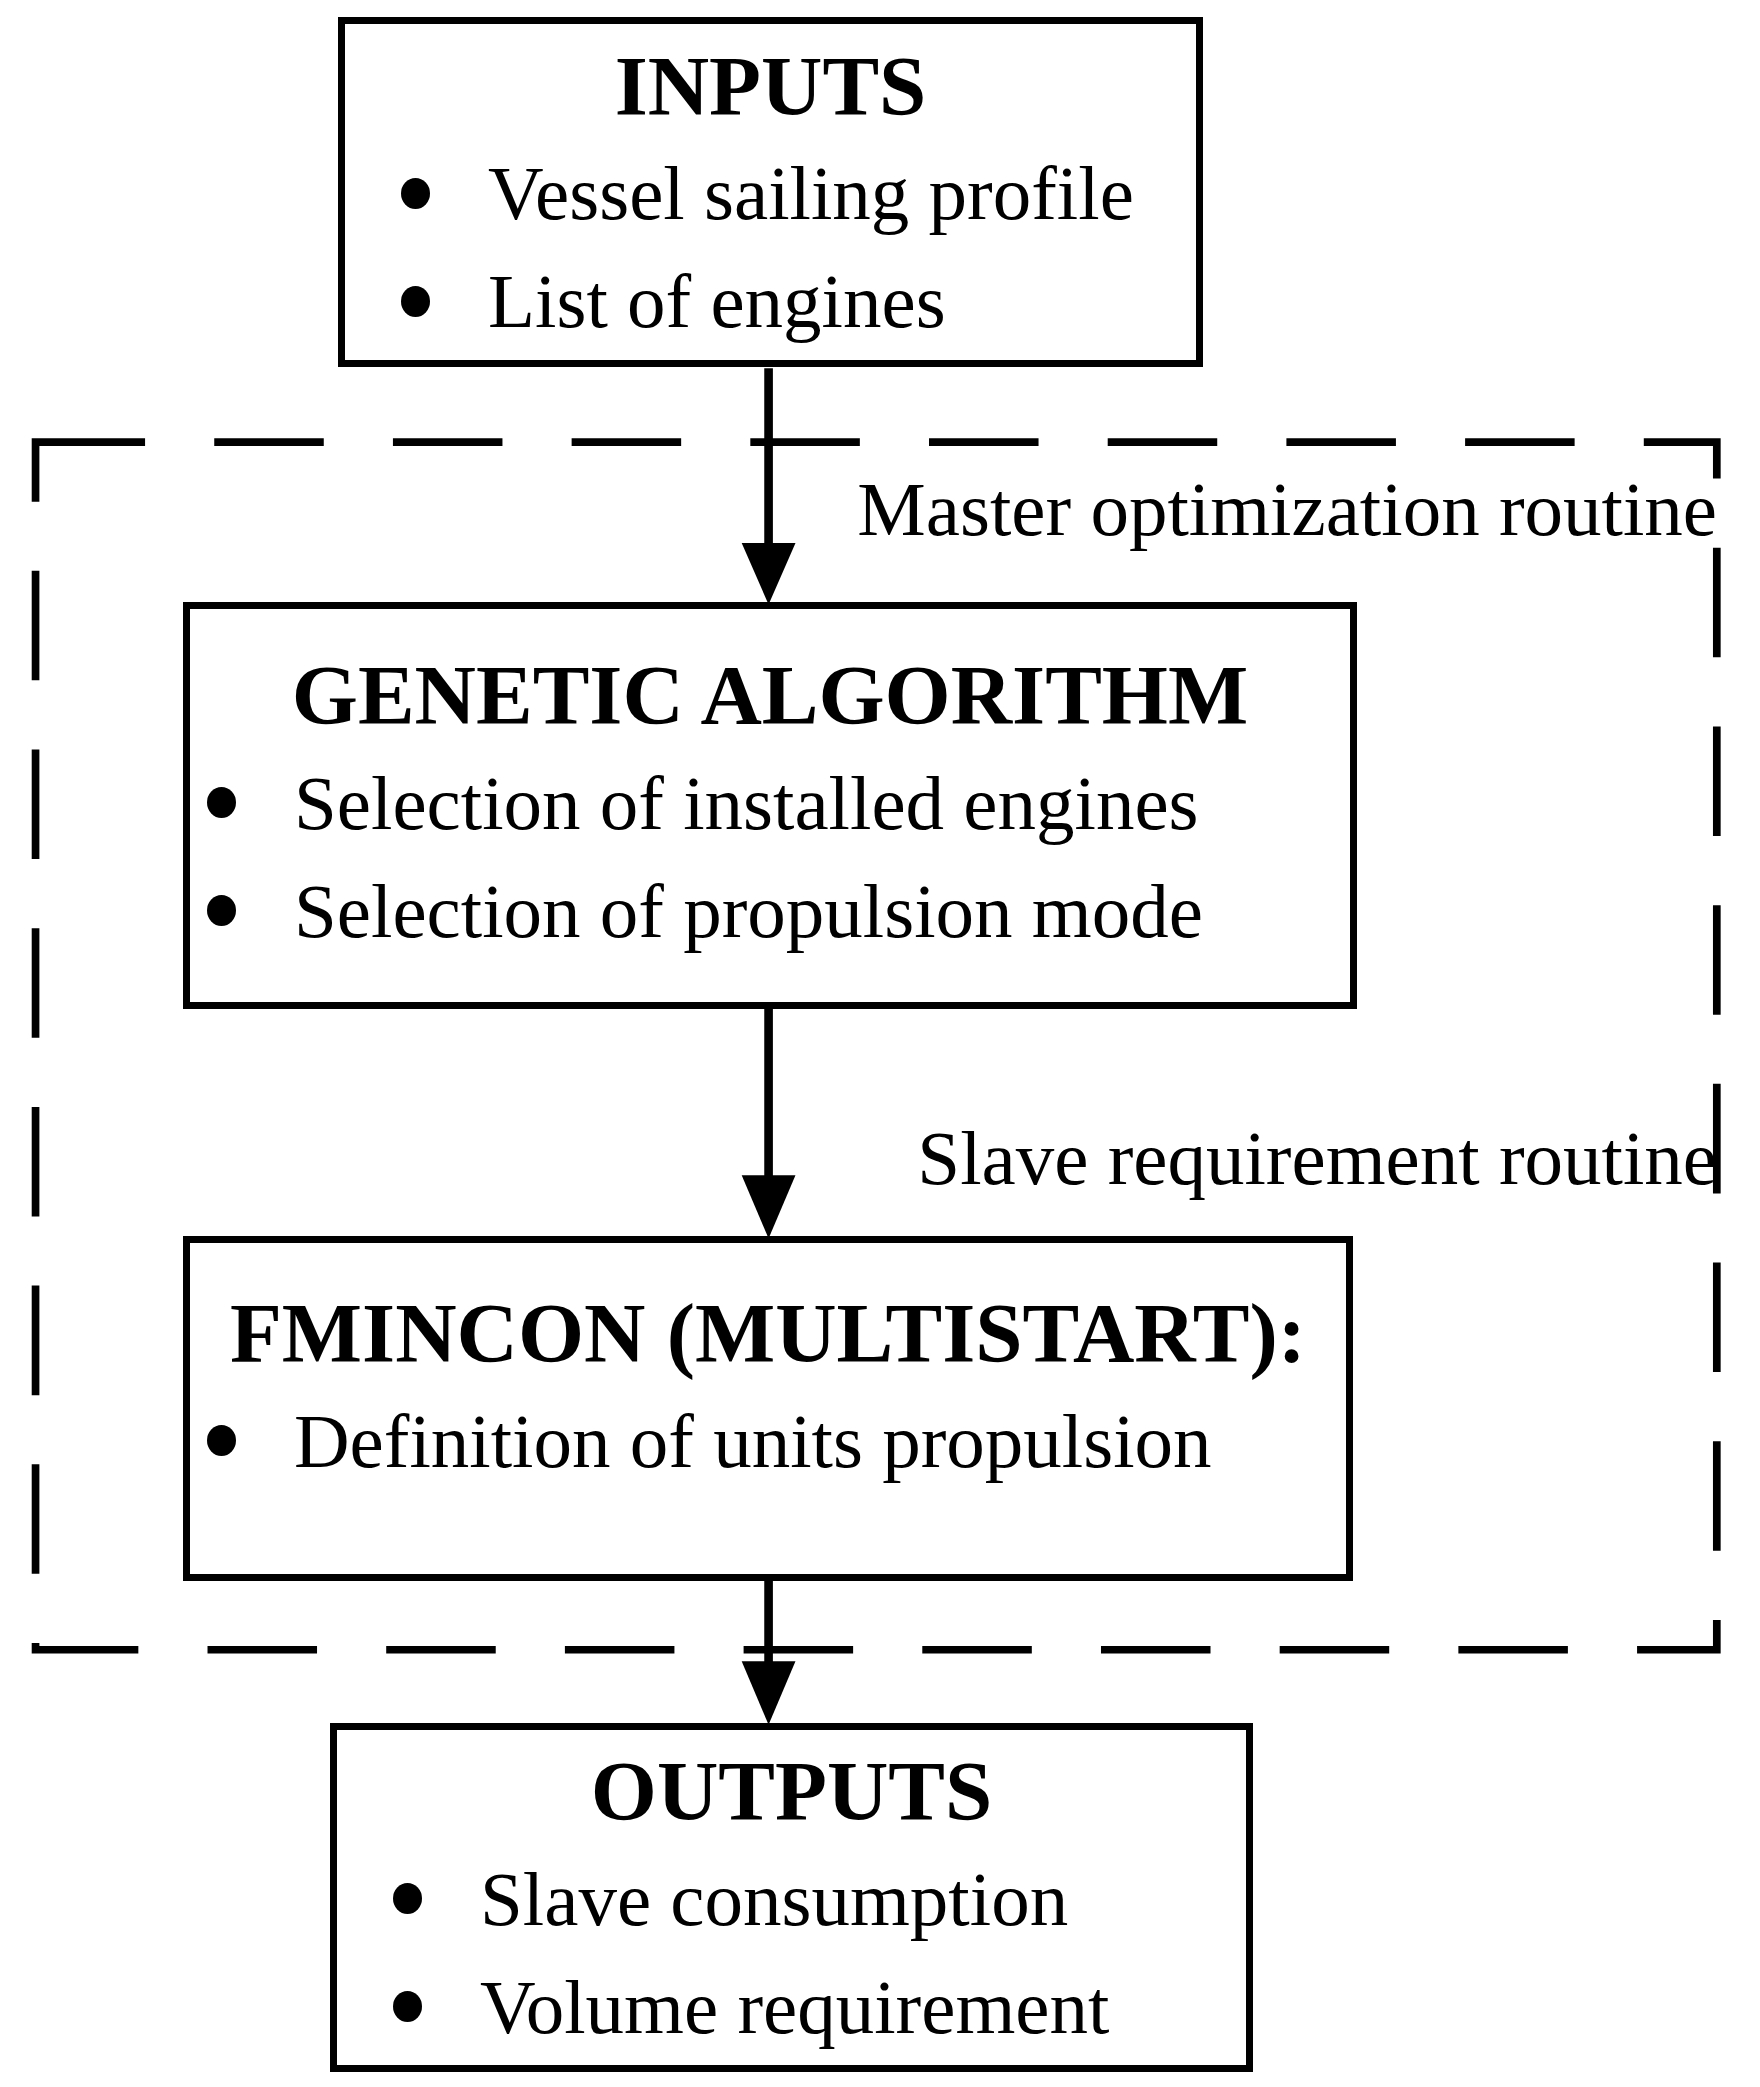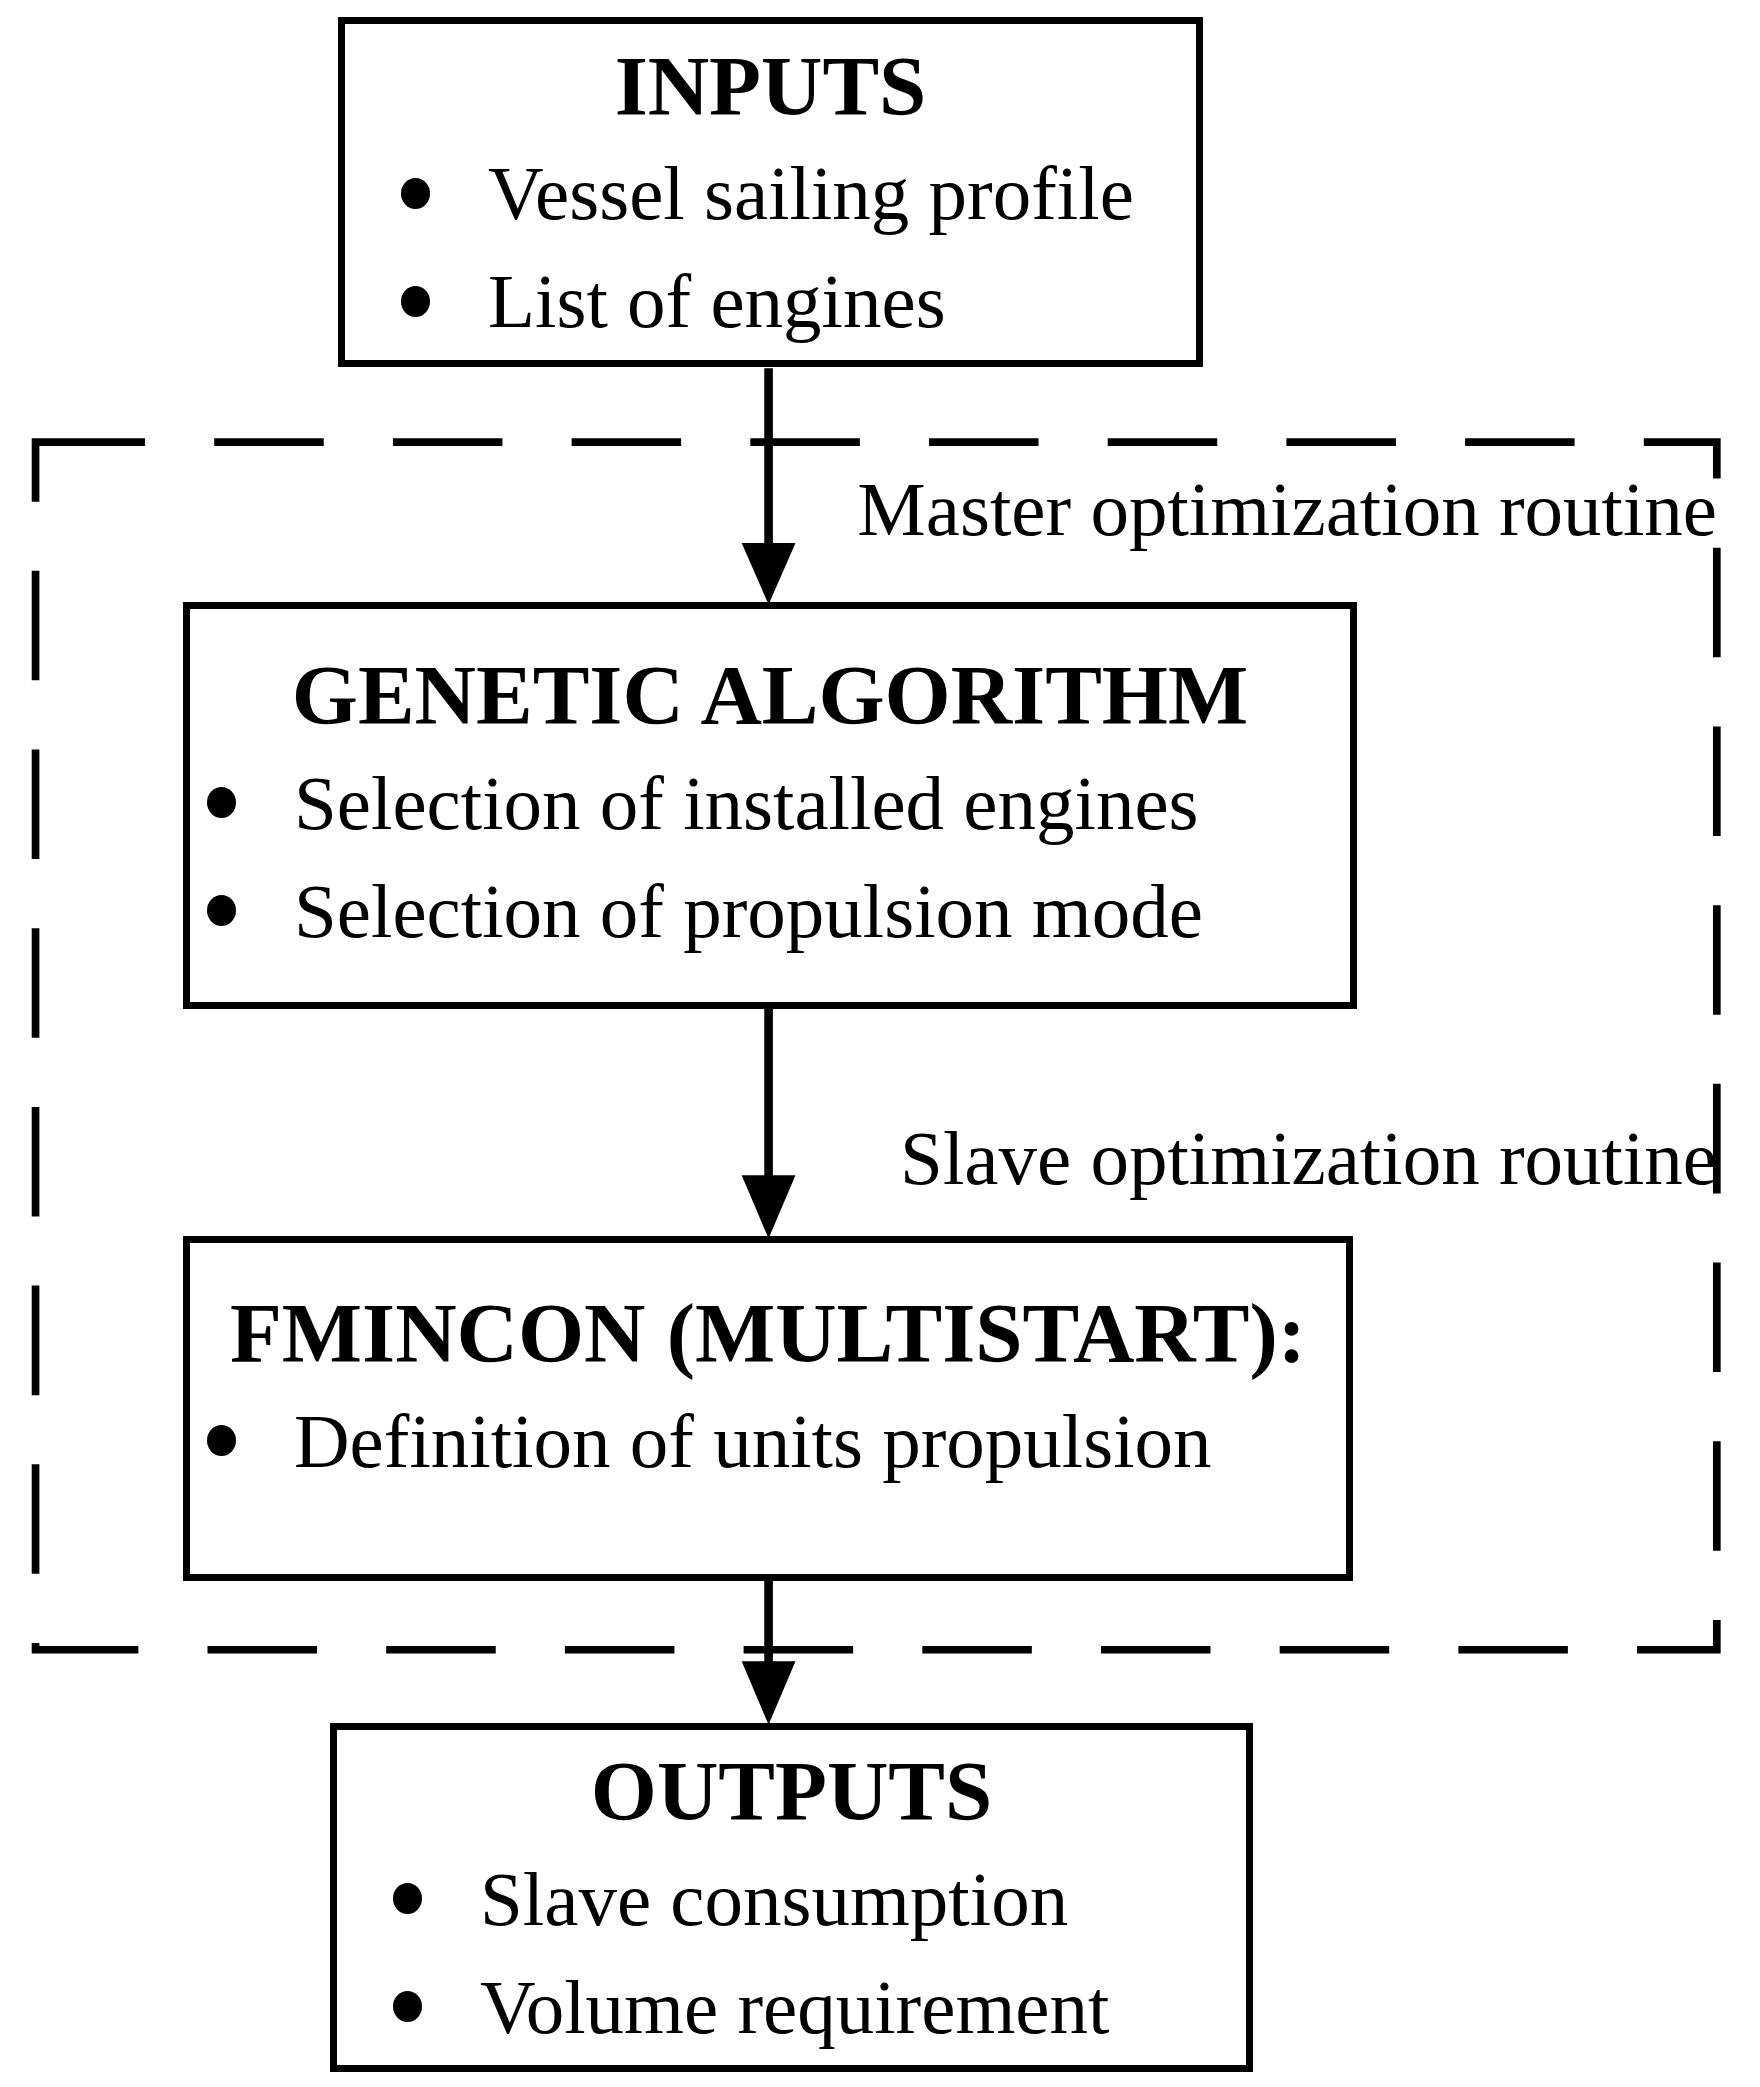--- a/index.html
+++ b/index.html
@@ -126,21 +126,21 @@
         <span class="bullet"></span>
         <span class="item-text">Selection of installed engines</span>
       </li>
       <li class="box-item">
         <span class="bullet"></span>
         <span class="item-text">Selection of propulsion mode</span>
       </li>
     </ul>
   </div>
 
-  <div class="routine-label label-slave">Slave optimization routine</div>
+  <div class="routine-label label-slave">Slave requirement routine</div>
 
   <div class="box box-fmincon">
     <div class="box-title">FMINCON (MULTISTART):</div>
     <ul class="box-list">
       <li class="box-item">
         <span class="bullet"></span>
         <span class="item-text">Definition of units propulsion</span>
       </li>
     </ul>
   </div>

